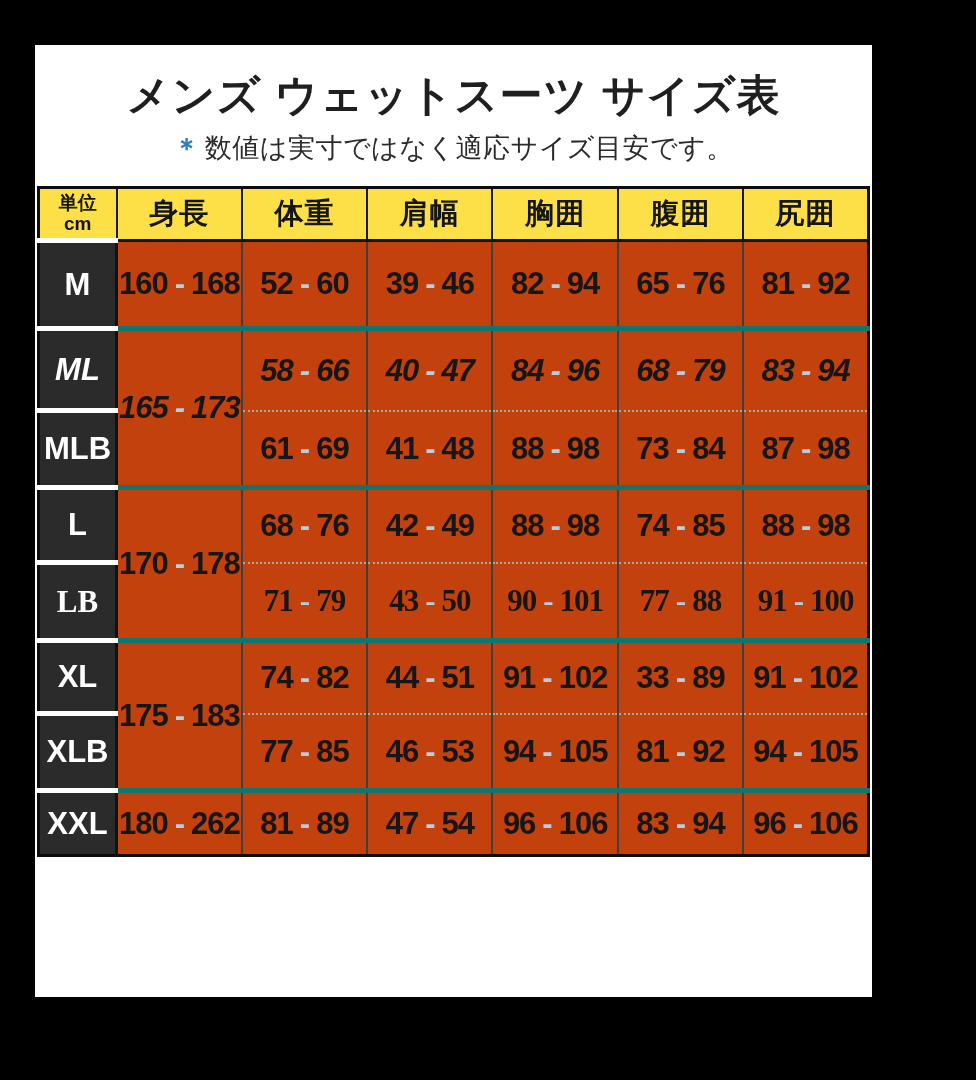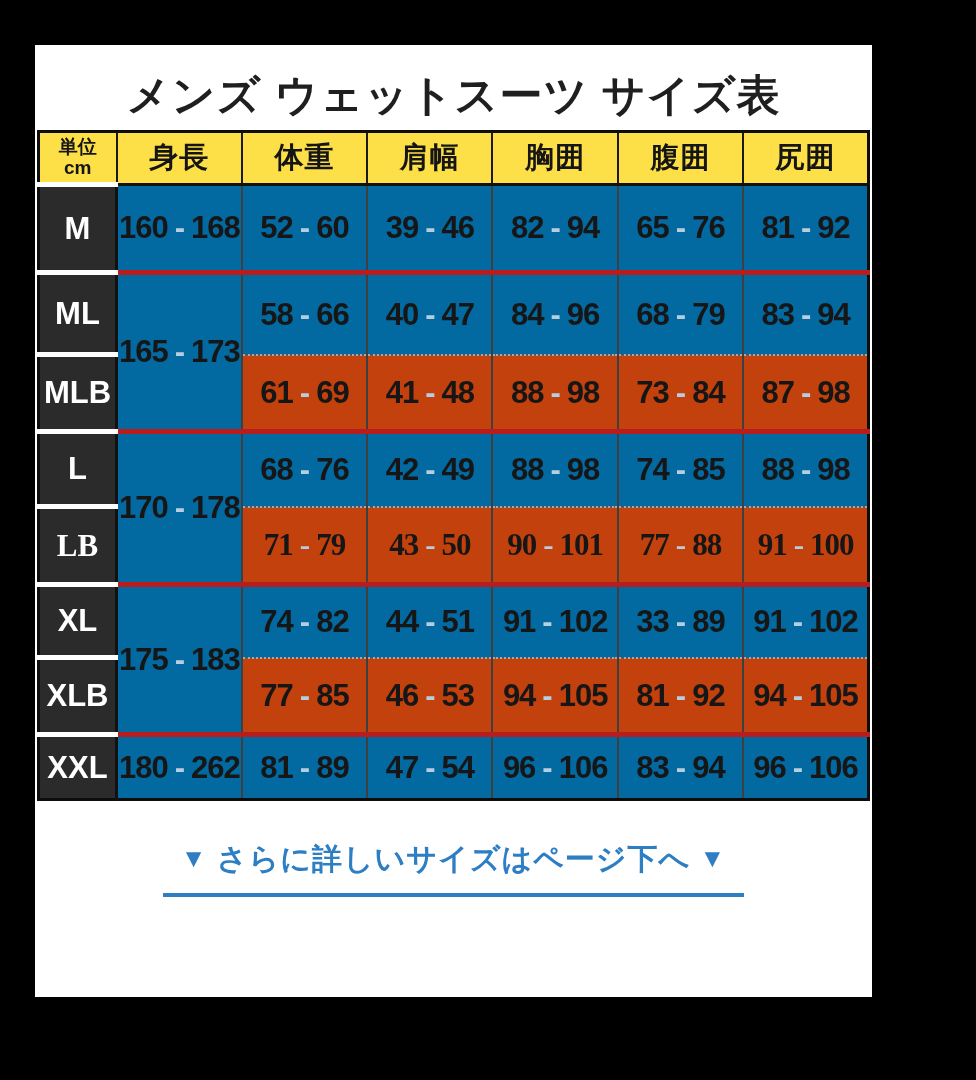--- a/index.html
+++ b/index.html
@@ -27,54 +27,57 @@
   }
   col.c-label{width:78px;}
   th{
     background:#fde047;color:#151515;font-weight:bold;font-size:29px;
     border:2px solid #1a1a1a;border-bottom:3px solid #111;
     padding:0;letter-spacing:1px;
   }
   th.unit{font-size:19px;line-height:1.08;letter-spacing:0;}
   tr.r-head{height:53px;}
   tr.r-m{height:88px;}
-  tr.r-ml{height:82px;}  tr.r-mlb{height:77px;}
+  tr.r-ml{height:82px;font-style:italic;}  tr.r-mlb{height:77px;}
   tr.r-l{height:75px;}   tr.r-lb{height:78px;font-family:Liberation Serif, serif;}
   tr.r-xl{height:73px;}  tr.r-xlb{height:77px;}
   tr.r-xxl{height:65px;}
   td{padding:0;text-align:center;vertical-align:middle;}
   td.label{
     background:#2b2b2b;color:#fff;font-weight:bold;font-size:31px;
     border-top:5px solid #ffffff;border-right:3px solid #111;
     letter-spacing:0;
   }
   td.data{
-    background:#0369a1;color:#161616;font-size:31px;font-weight:600;
+    background:#c2410c;color:#161616;font-size:31px;font-weight:600;
     border-left:2px solid #3f3f3f;letter-spacing:-1px;
   }
-  tr.group-start td.data{border-top:5px solid #b91c1c;}
+  tr.group-start td.data{border-top:5px solid #0f766e;}
   td.sub{background:#c2410c;border-top:2px dotted #a8a8a8;}
   td.data .dash{color:#b6cedf;margin:0 7px;font-weight:700;}
   .footer{
     text-align:center;margin-top:38px;
   }
   .footer .link{
     display:inline-block;color:#2d7ec3;font-size:30px;font-weight:bold;
     letter-spacing:1px;border-bottom:4px solid #2d7ec3;
     padding:0 18px 13px 18px;
   }
   .footer .arrow{font-size:26px;vertical-align:2px;}
 </style>
 </head>
 <body>
 
 <div class="panel">
 
   <div class="title">メンズ ウェットスーツ サイズ表</div>
 
+  <div class="subtitle">
+    <span class="ast">＊</span><span>数値は実寸ではなく適応サイズ目安です。</span>
+  </div>
 
   <table class="size-table">
     <colgroup>
       <col class="c-label">
         <col>
         <col>
         <col>
         <col>
         <col>
         <col>
@@ -166,19 +169,14 @@
       <td class="data"><span>180</span><span class="dash">-</span><span>262</span></td>
       <td class="data"><span>81</span><span class="dash">-</span><span>89</span></td>
       <td class="data"><span>47</span><span class="dash">-</span><span>54</span></td>
       <td class="data"><span>96</span><span class="dash">-</span><span>106</span></td>
       <td class="data"><span>83</span><span class="dash">-</span><span>94</span></td>
       <td class="data"><span>96</span><span class="dash">-</span><span>106</span></td>
     </tr>
   </tbody>
     </table>
 
-  <div class="footer">
-    <span class="link"><span class="arrow">▼</span>
-      <span>さらに詳しいサイズはページ下へ</span>
-      <span class="arrow">▼</span></span>
-  </div>
 
 </div>
 
 </body></html>

